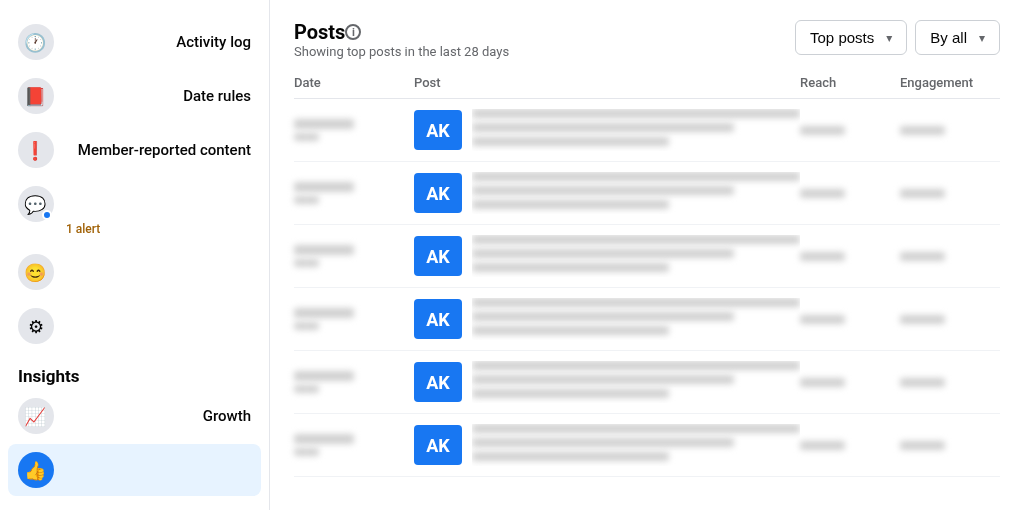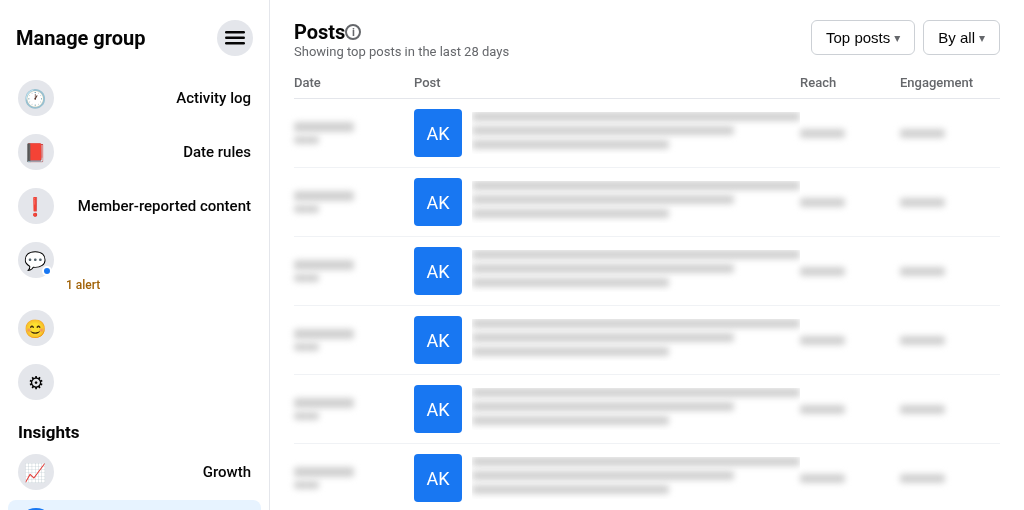--- a/index.html
+++ b/index.html
@@ -113,21 +113,21 @@
       color: #65676b;
       margin-top: 0;
     }
     .filter-group {
       display: flex;
       gap: 8px;
     }
     .filter-btn {
       display: flex;
       align-items: center;
-      gap: 4px;
+      gap: 12px;
       padding: 8px 14px;
       border: 1px solid #ccd0d5;
       border-radius: 6px;
       background: #fff;
       font-size: 15px;
       font-weight: 500;
       color: #050505;
       cursor: pointer;
     }
     .chevron { font-size: 12px; color: #65676b; }
@@ -148,53 +148,43 @@
       padding: 10px 0;
       border-bottom: 1px solid #f0f2f5;
       align-items: center;
     }
     .date-cell { color: #65676b; font-size: 12px; }
     .date-val { background: #d0d0d0; border-radius: 3px; height: 10px; width: 60px; margin-bottom: 4px; filter: blur(3px); }
     .date-sub { background: #d0d0d0; border-radius: 3px; height: 8px; width: 25px; filter: blur(3px); }
     .post-cell { display: flex; align-items: center; gap: 10px; }
     .post-thumb {
       width: 48px;
-      height: 48px;
+      height: 40px;
       background: #1877f2;
       border-radius: 4px;
       flex-shrink: 0;
       display: flex;
       align-items: center;
       justify-content: center;
       color: #fff;
       font-size: 18px;
-      font-weight: 400;
+      font-weight: 700;
     }
     .post-text-group { flex: 1; overflow: hidden; }
     .post-line { background: #d0d0d0; border-radius: 3px; height: 9px; margin-bottom: 5px; filter: blur(3px); }
     .post-line.w-full { width: 100%; }
     .post-line.w-80 { width: 80%; }
     .post-line.w-60 { width: 60%; }
     .metric-cell { color: #050505; font-size: 13px; }
     .metric-val { background: #d0d0d0; border-radius: 3px; height: 9px; width: 45px; filter: blur(3px); }
   </style>
 </head>
 <body>
 
 <div class="sidebar">
-  <div class="sidebar-header">
-    <span class="sidebar-title">Manage group</span>
-    <div class="sidebar-icon-btn">
-      <svg width="20" height="14" viewBox="0 0 20 14" fill="none">
-        <rect y="0" width="20" height="2.5" rx="1.25" fill="#050505"></rect>
-        <rect y="5.5" width="20" height="2.5" rx="1.25" fill="#050505"></rect>
-        <rect y="11" width="20" height="2.5" rx="1.25" fill="#050505"></rect>
-      </svg>
-    </div>
-  </div>
 
   <div class="nav-item">
     <div class="nav-icon">🕐</div>
     <span class="nav-label">Activity log</span>
   </div>
   <div class="nav-item">
     <div class="nav-icon">📕</div>
     <span class="nav-label">Date rules</span>
   </div>
   <div class="nav-item">

